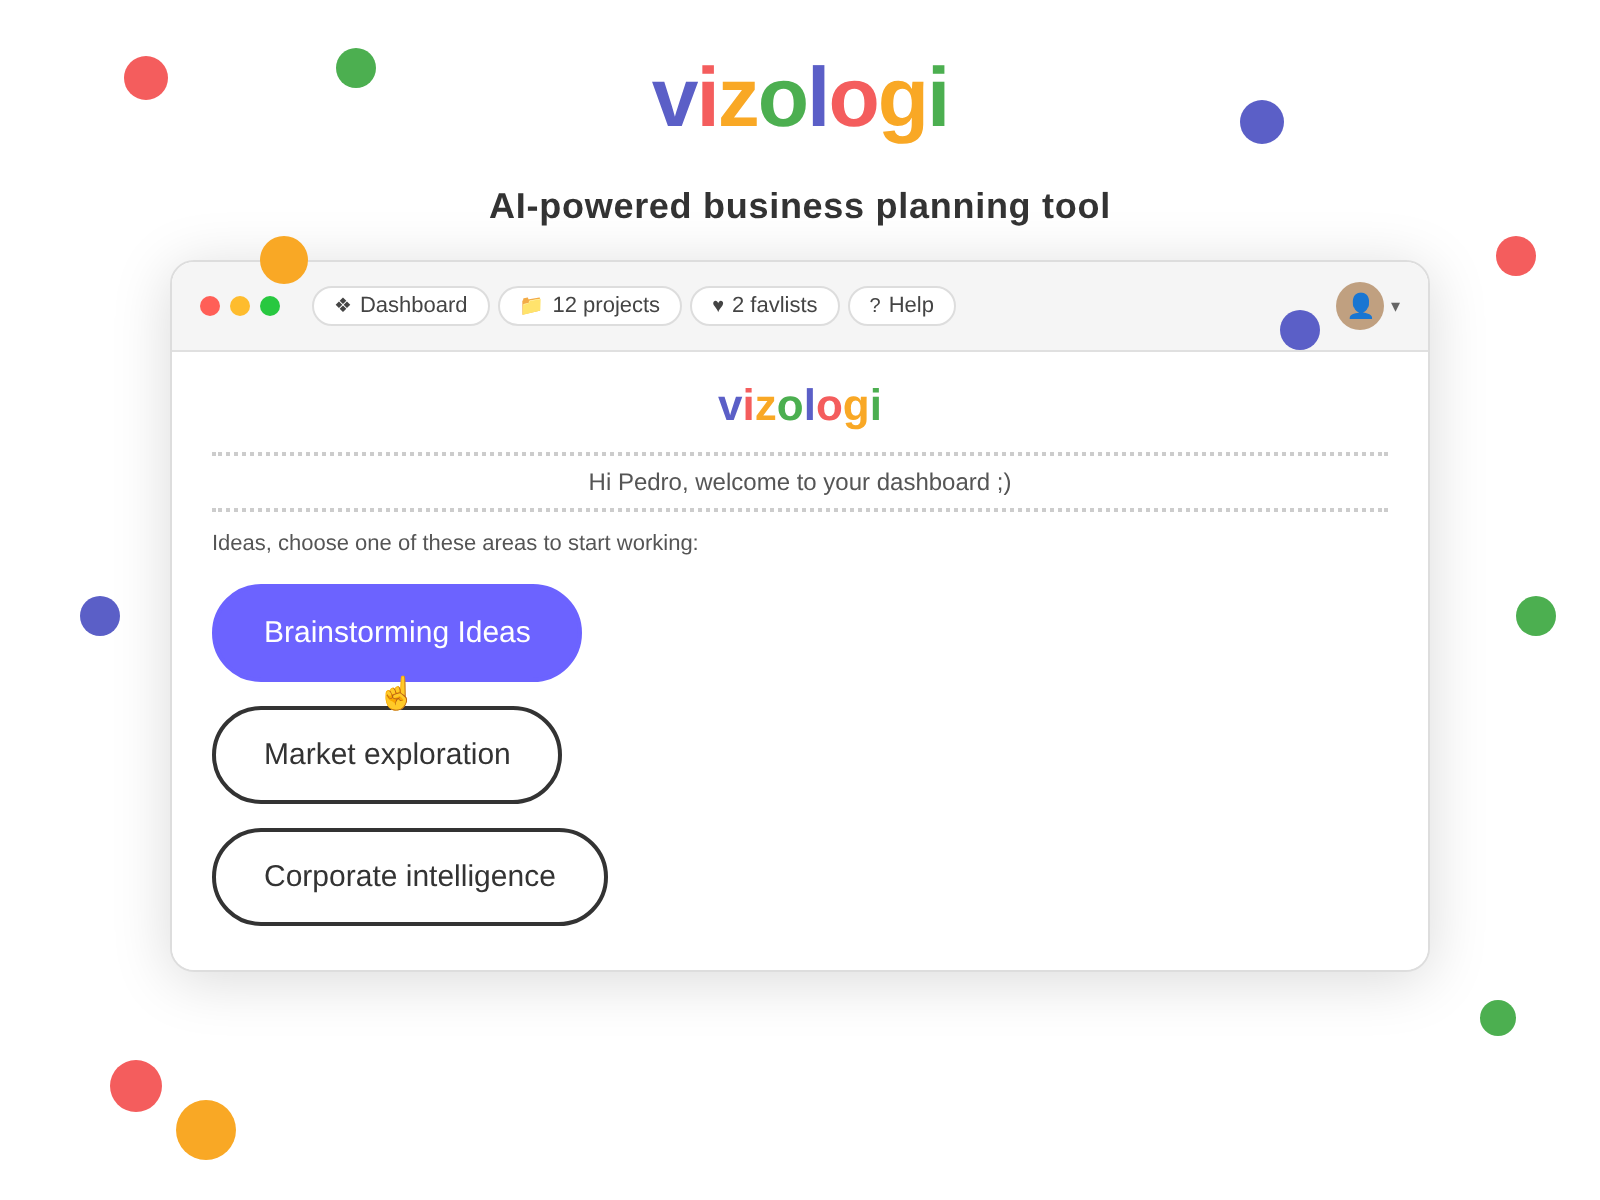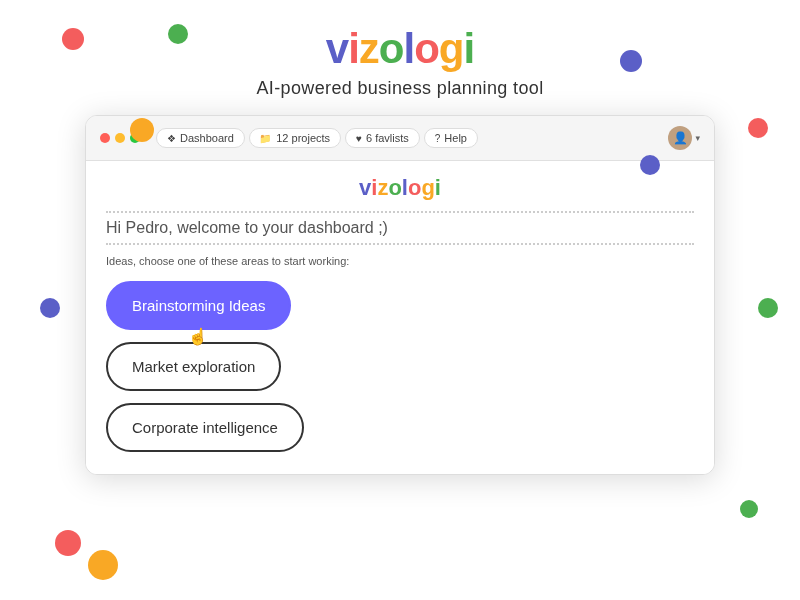--- a/index.html
+++ b/index.html
@@ -39,22 +39,22 @@
     .logo-z { color: #f9a825; }
     .logo-o { color: #4caf50; }
     .logo-l { color: #5b5fc7; }
     .logo-o2 { color: #f45d5d; }
     .logo-g { color: #f9a825; }
     .logo-i2 { color: #4caf50; }
 
     .tagline {
       font-size: 18px;
       color: #333;
-      margin-top: 8px;
-      font-weight: 400;
+      margin-top: 23px;
+      font-weight: 700;
       letter-spacing: 0.02em;
     }
 
     
     .browser {
       margin: 16px auto 0;
       width: 630px;
       background: #fff;
       border-radius: 12px;
       box-shadow: 0 4px 30px rgba(0,0,0,0.15);
@@ -142,22 +142,22 @@
       font-weight: 700;
     }
 
     .dotted-line {
       border: none;
       border-top: 2px dotted #ccc;
       margin: 6px 0;
     }
 
     .welcome-text {
-      text-align: left;
-      font-size: 16px;
+      text-align: center;
+      font-size: 12px;
       color: #555;
       margin: 6px 0;
     }
 
     .choose-text {
       font-size: 11px;
       color: #555;
       margin: 10px 0 14px;
     }
 
@@ -225,21 +225,21 @@
       <div class="nav-tab">
         <span class="nav-tab-icon">❖</span>
         <span>Dashboard</span>
       </div>
       <div class="nav-tab">
         <span class="nav-tab-icon">📁</span>
         <span>12 projects</span>
       </div>
       <div class="nav-tab">
         <span class="nav-tab-icon">♥</span>
-        <span>6 favlists</span>
+        <span>2 favlists</span>
       </div>
       <div class="nav-tab">
         <span class="nav-tab-icon">?</span>
         <span>Help</span>
       </div>
     </div>
     <div style="display:flex;align-items:center;gap:3px;margin-left:auto;">
       <div class="avatar">👤</div>
       <span class="avatar-chevron">▾</span>
     </div>

